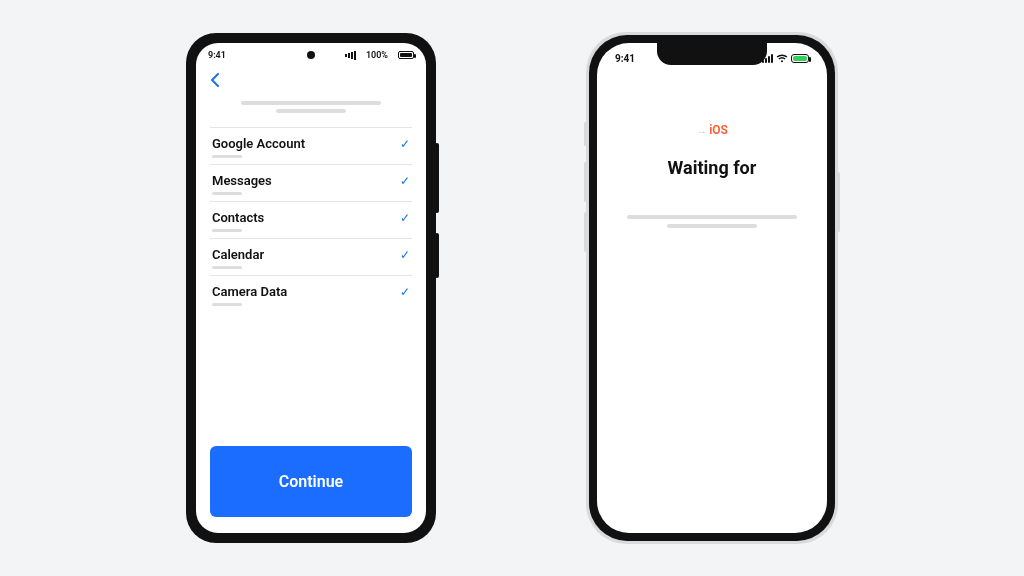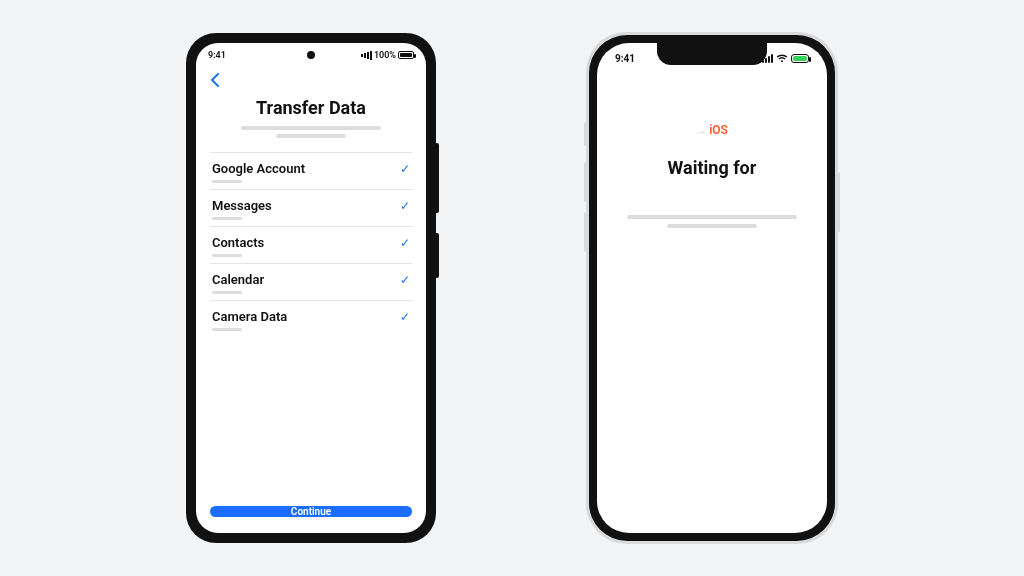--- a/index.html
+++ b/index.html
@@ -59,21 +59,21 @@
   .a-status {
     height: 24px;
     display: flex;
     justify-content: space-between;
     align-items: center;
     padding: 0 12px;
     font-size: 9px;
     font-weight: 600;
     color: #111;
   }
-  .a-status .right { display: flex; align-items: center; gap: 2px; }
+  .a-status .right { display: flex; align-items: center; gap: 10px; }
   .a-status .right span { display: inline-flex; align-items: center; }
 
   
   .a-content {
     flex: 1;
     display: flex;
     flex-direction: column;
     padding: 0 14px 12px 14px;
   }
   .a-back {
@@ -129,25 +129,25 @@
     color: #1a73e8;
     font-size: 12px;
     line-height: 1;
     padding-top: 2px;
   }
 
   .a-spacer { flex: 1; }
   .a-continue {
     background: #1a6dff;
     color: #fff;
-    font-size: 10px;
+    font-size: 16px;
     font-weight: 600;
     text-align: center;
     border-radius: 6px;
-    padding: 0 0;
+    padding: 26px 0;
     margin-bottom: 4px;
   }
 
   
   .iphone-frame {
     width: 252px;
     height: 512px;
     background: #d9dadc;
     border-radius: 40px;
     padding: 3px;
@@ -306,21 +306,20 @@
       </div>
     </div>
 
     <div class="a-content">
       <div class="a-back">
         <svg width="10" height="14" viewBox="0 0 10 14">
             <path d="M8 1 L2 7 L8 13" stroke="#1a73e8" stroke-width="2" fill="none" stroke-linecap="round" stroke-linejoin="round"></path>
           </svg>
       </div>
 
-      <div class="a-title">Transfer Data</div>
       <div class="a-sub-lines">
         <div class="bar long"></div>
         <div class="bar short"></div>
       </div>
 
       <div class="a-list">
         <div class="a-item">
           <div class="left">
             <span class="label">Google Account</span>
             <span class="sub"></span>

